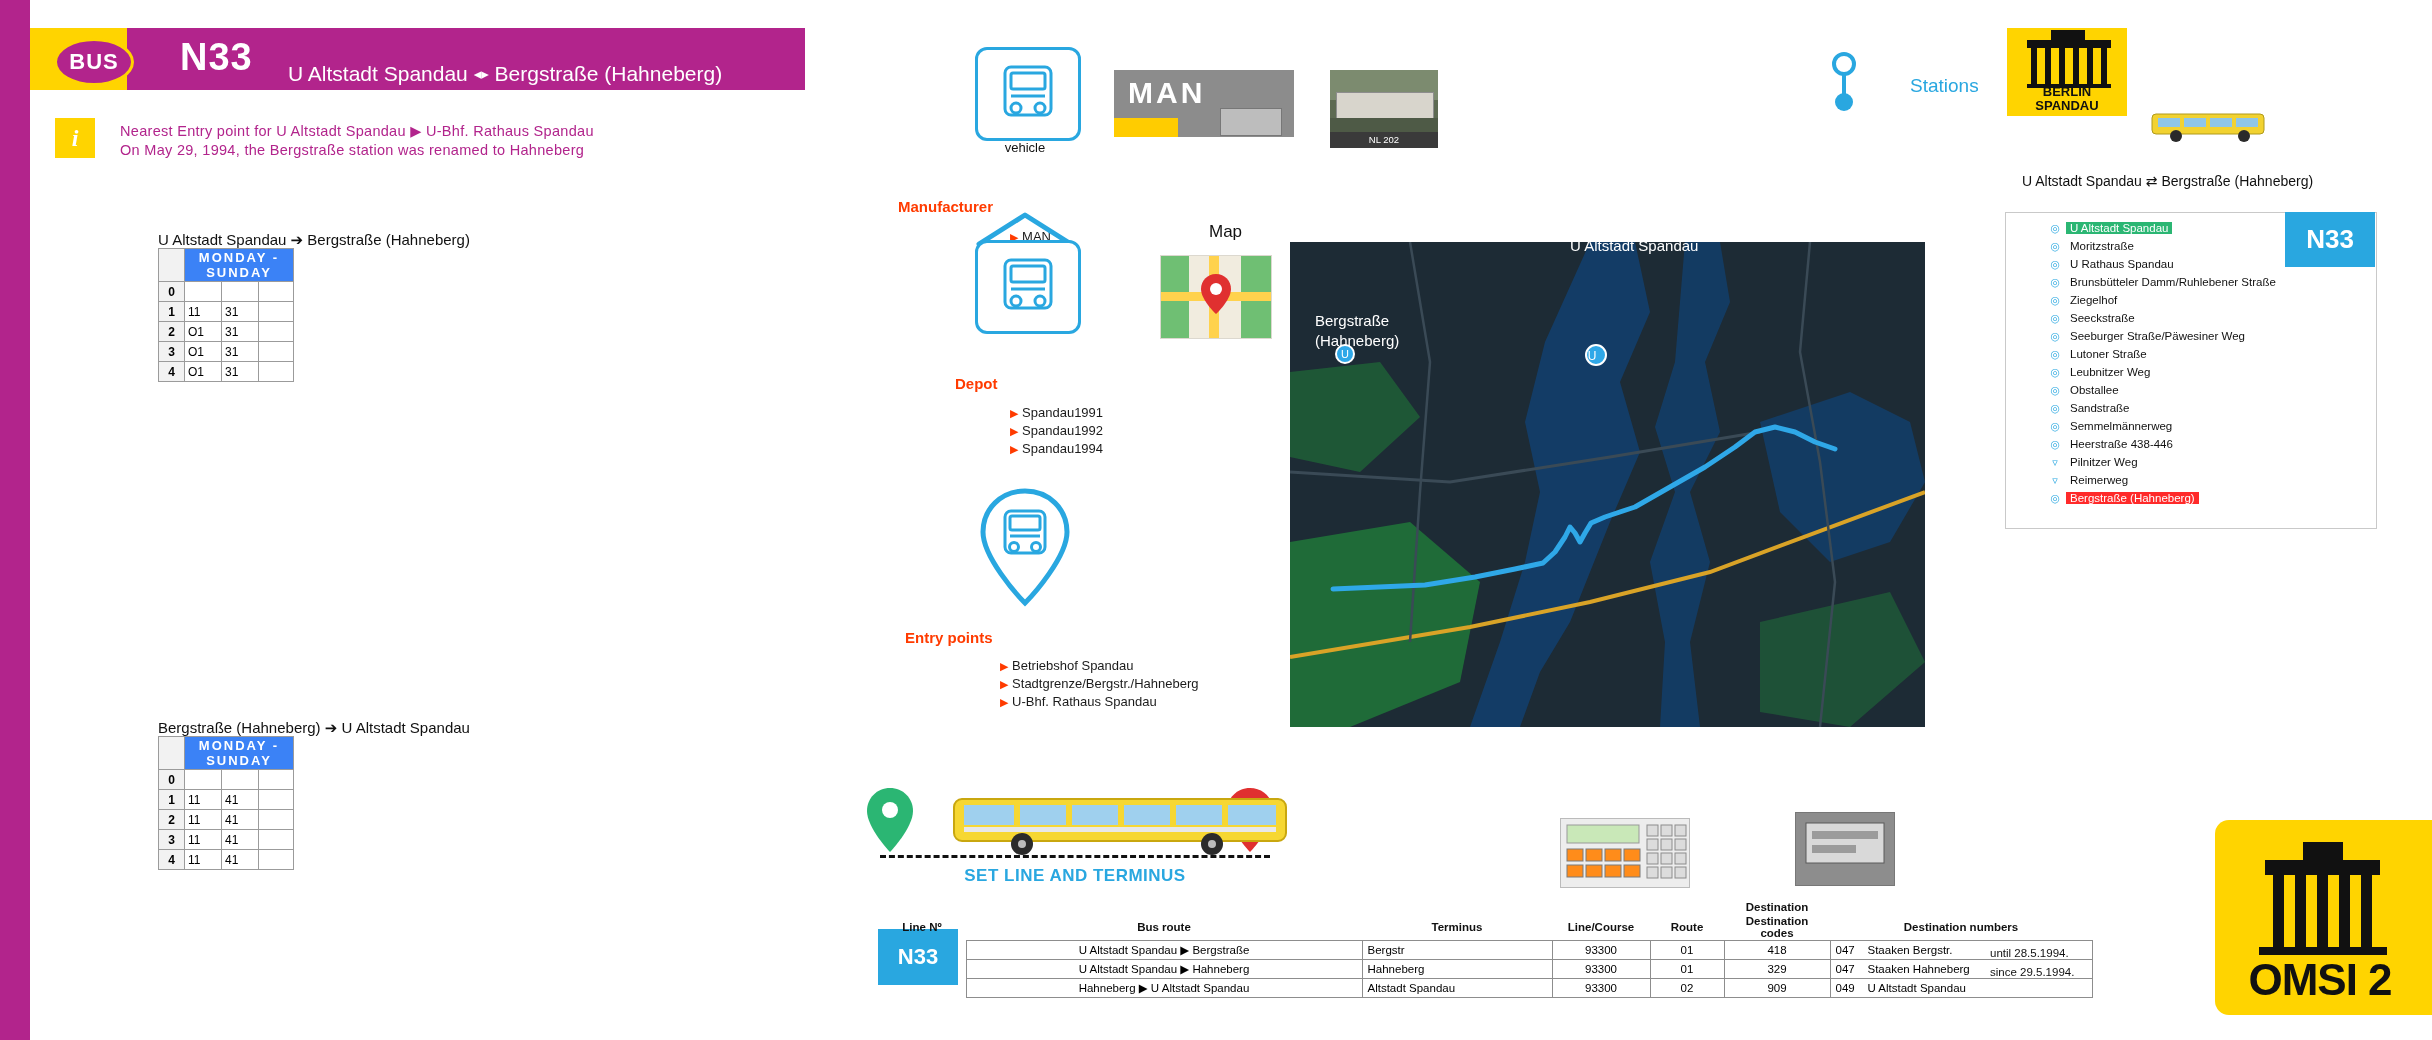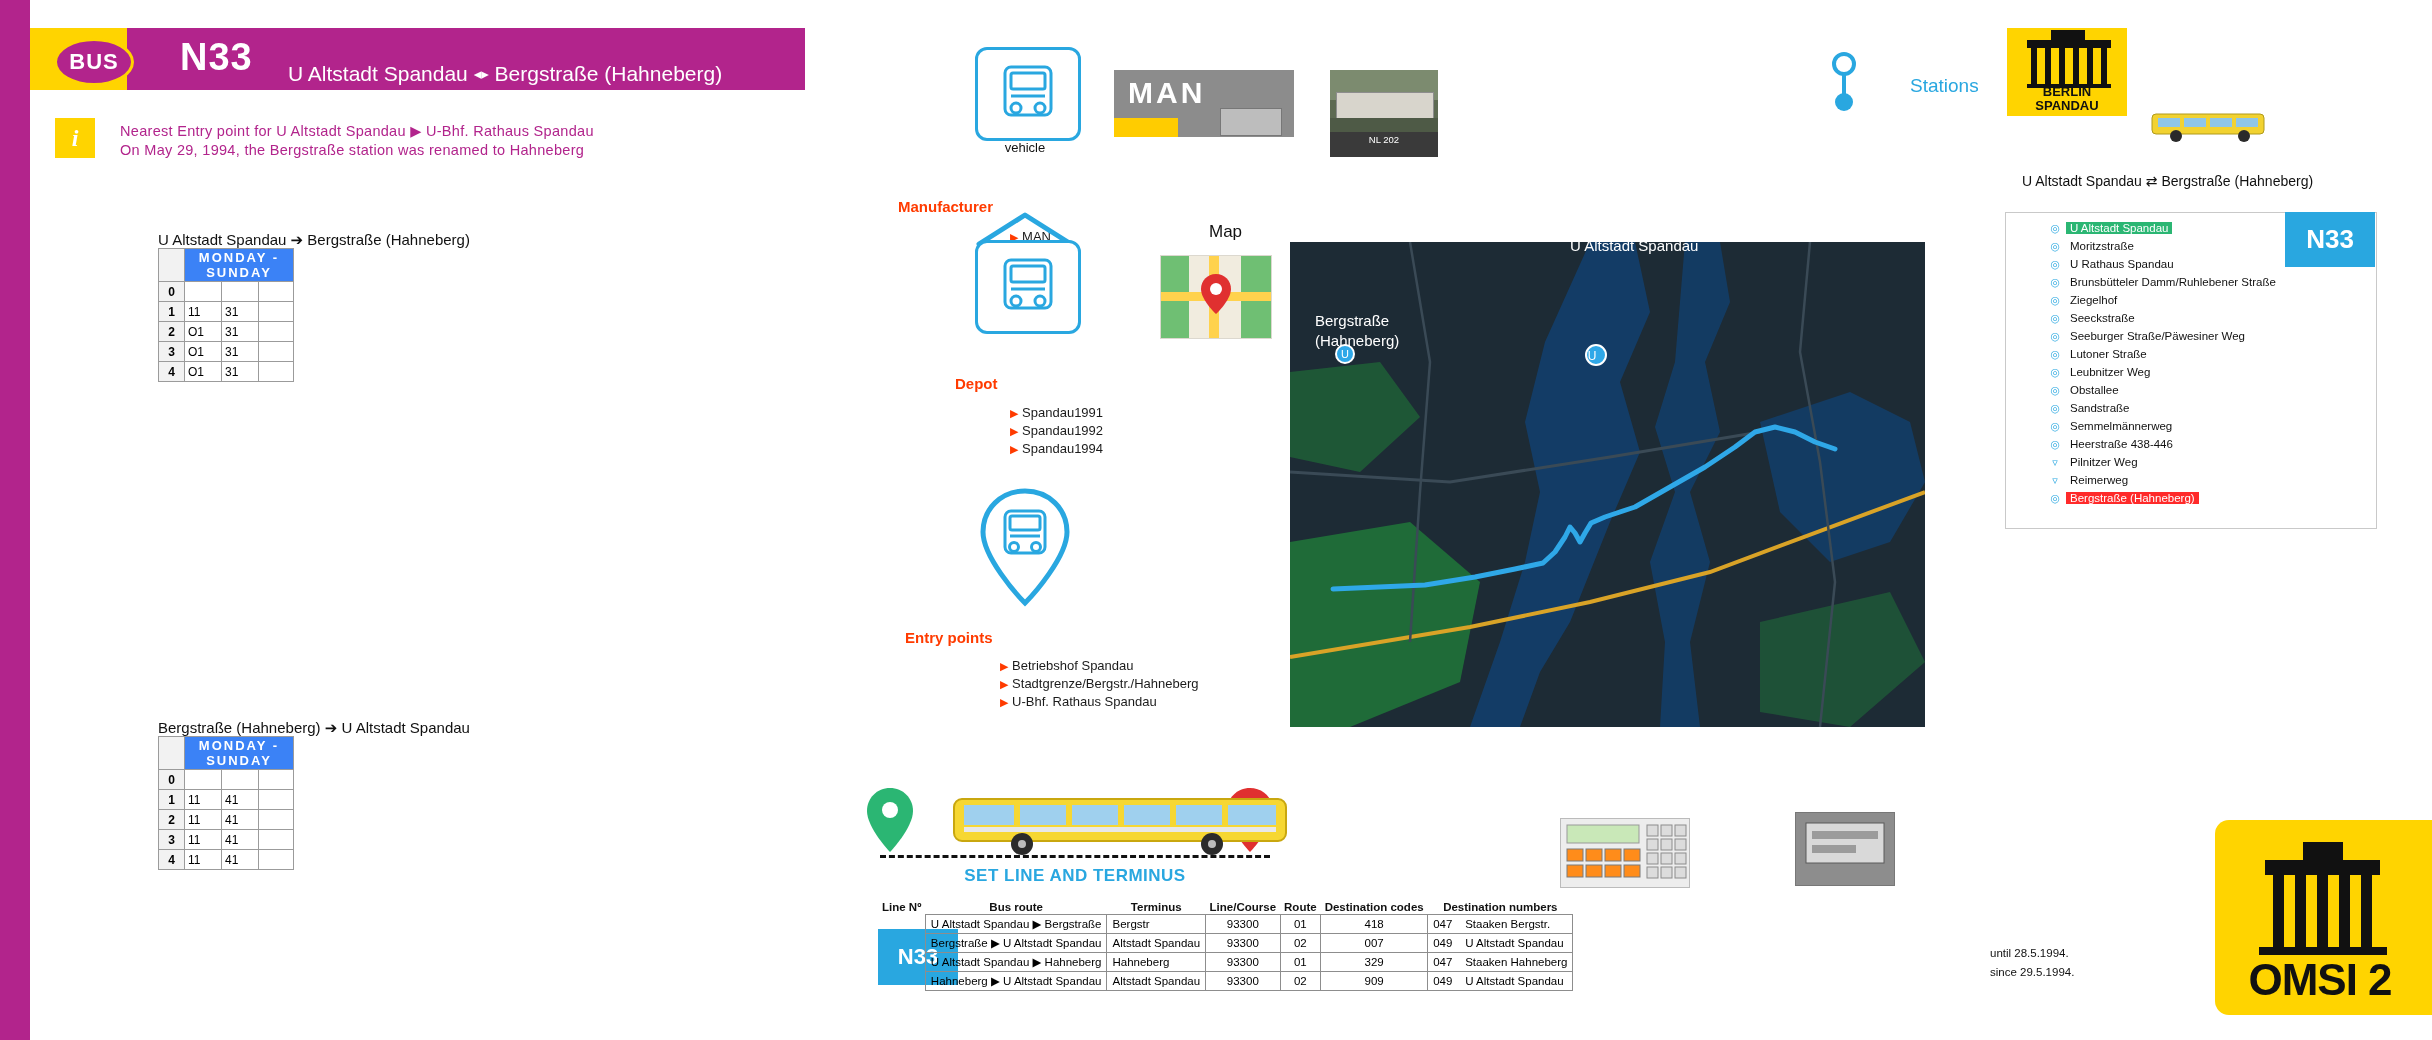--- a/index.html
+++ b/index.html
@@ -75,21 +75,21 @@
   #entry-values{left:1000px;top:627px;}
 
   
   #man-logo{left:1114px;top:70px;width:180px;height:67px;background:#8c8c8c;}
   #man-stripe{left:1114px;top:118px;width:64px;height:19px;background:#ffcc00;}
   #man-text{left:1128px;top:76px;color:#ffffff;font-size:30px;font-weight:bold;letter-spacing:3px;font-family:"Liberation Sans",sans-serif;}
   #man-sub{left:1220px;top:108px;width:60px;height:26px;background:#bdbdbd;border:1px solid #777;}
 
   
   #nl-photo{left:1330px;top:70px;width:108px;height:62px;background:#5d6a52;overflow:hidden;}
-  #nl-label{left:1330px;top:132px;width:108px;height:25px;color:#111;font-size:9.5px;text-align:center;line-height:16px;background:#3a3a3a;color:#fff;}
+  #nl-label{left:1330px;top:132px;width:108px;height:16px;color:#111;font-size:9.5px;text-align:center;line-height:16px;background:#3a3a3a;color:#fff;}
 
   
   #map-label{left:1209px;top:222px;font-size:17px;color:#111;}
   #map-icon{left:1160px;top:255px;width:110px;height:82px;background:#f2efe9;border:1px solid #dcd8cf;overflow:hidden;}
   #map-image{left:1290px;top:242px;width:635px;height:485px;background:#1b2a38;overflow:hidden;}
 
   
   #stations-icon{left:1822px;top:52px;width:45px;height:60px;}
   #stations-label{left:1910px;top:75px;font-size:19px;color:#29a7e0;}
   #berlin-spandau{left:2007px;top:28px;width:120px;height:88px;background:#ffd400;}
@@ -515,20 +515,29 @@
     <rect x="16" y="18" width="66" height="8" fill="#9b9b9b"></rect>
     <rect x="16" y="32" width="44" height="8" fill="#9b9b9b"></rect>
   </svg>
 </div>
 
 <div class="abs" id="n33-box">N33</div>
 
 <div class="abs" id="route-table">
   <table>
     <tbody>
+        <tr>
+      <th style="width:80px;"></th>
+      <th style="width:388px;"></th>
+      <th style="width:182px;"></th>
+      <th style="width:90px;"></th>
+      <th style="width:66px;"></th>
+      <th style="width:98px;">Destination</th>
+      <th style="width:254px;"></th>
+    </tr>
     <tr>
       <th>Line Nº</th>
       <th>Bus route</th>
       <th>Terminus</th>
       <th>Line/Course</th>
       <th>Route</th>
       <th>Destination codes</th>
       <th>Destination numbers</th>
     </tr>
     <tr>
@@ -538,36 +547,20 @@
         <span>▶</span>
         <span>Bergstraße</span>
       </td>
       <td>Bergstr</td>
       <td class="c-center">93300</td>
       <td class="c-center">01</td>
       <td class="c-center">418</td>
       <td>
         <span>047</span>&nbsp;&nbsp;&nbsp;
         <span>Staaken Bergstr.</span>
-      </td>
-    </tr>
-    <tr>
-      <td style="border:none;"></td>
-      <td class="c-center">
-        <span>Bergstraße</span>
-        <span>▶</span>
-        <span>U Altstadt Spandau</span>
-      </td>
-      <td>Altstadt Spandau</td>
-      <td class="c-center">93300</td>
-      <td class="c-center">02</td>
-      <td class="c-center">007</td>
-      <td>
-        <span>049</span>&nbsp;&nbsp;&nbsp;
-        <span>U Altstadt Spandau</span>
       </td>
     </tr>
     <tr>
       <td style="border:none;"></td>
       <td class="c-center">
         <span>U Altstadt Spandau</span>
         <span>▶</span>
         <span>Hahneberg</span>
       </td>
       <td>Hahneberg</td>

